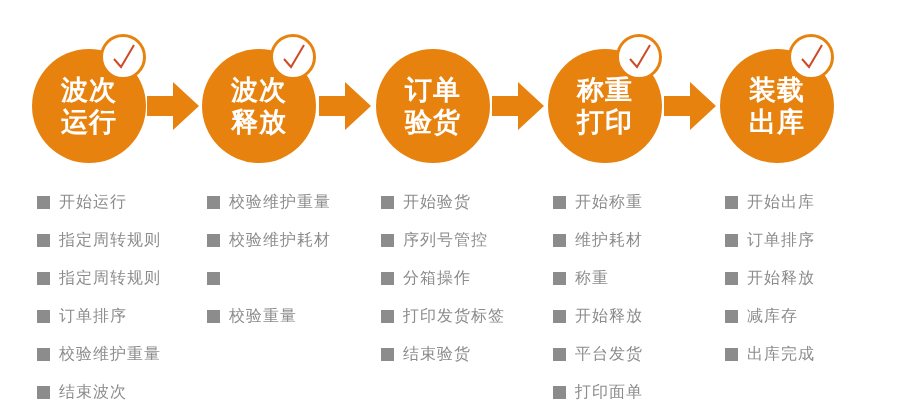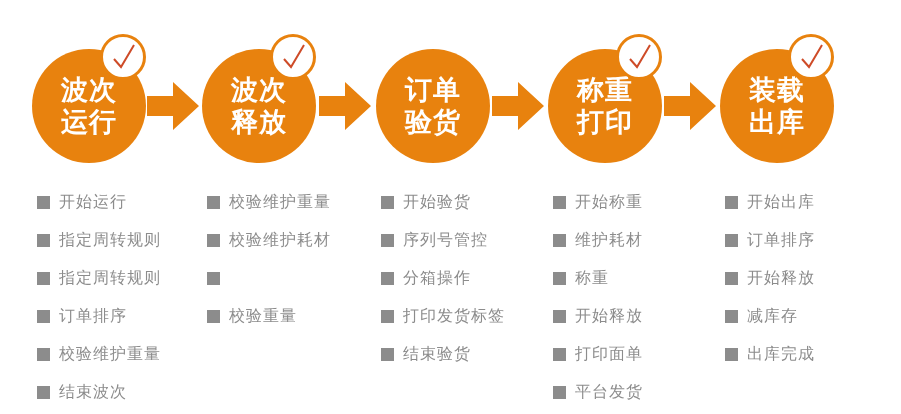--- a/index.html
+++ b/index.html
@@ -233,25 +233,25 @@
       <li>
           <span class="bullet"></span>
           <span class="step-label">称重</span>
         </li>
       <li>
           <span class="bullet"></span>
           <span class="step-label">开始释放</span>
         </li>
       <li>
           <span class="bullet"></span>
+          <span class="step-label">平台发货</span>
+        </li>
+      <li>
+          <span class="bullet"></span>
           <span class="step-label">打印面单</span>
-        </li>
-      <li>
-          <span class="bullet"></span>
-          <span class="step-label">平台发货</span>
         </li>
     </ul>
   </div>
 
   <div class="stage stage-5">
     <div class="circle">
       <div class="circle-label">
         <span>装载</span>
         <span>出库</span>
       </div>

